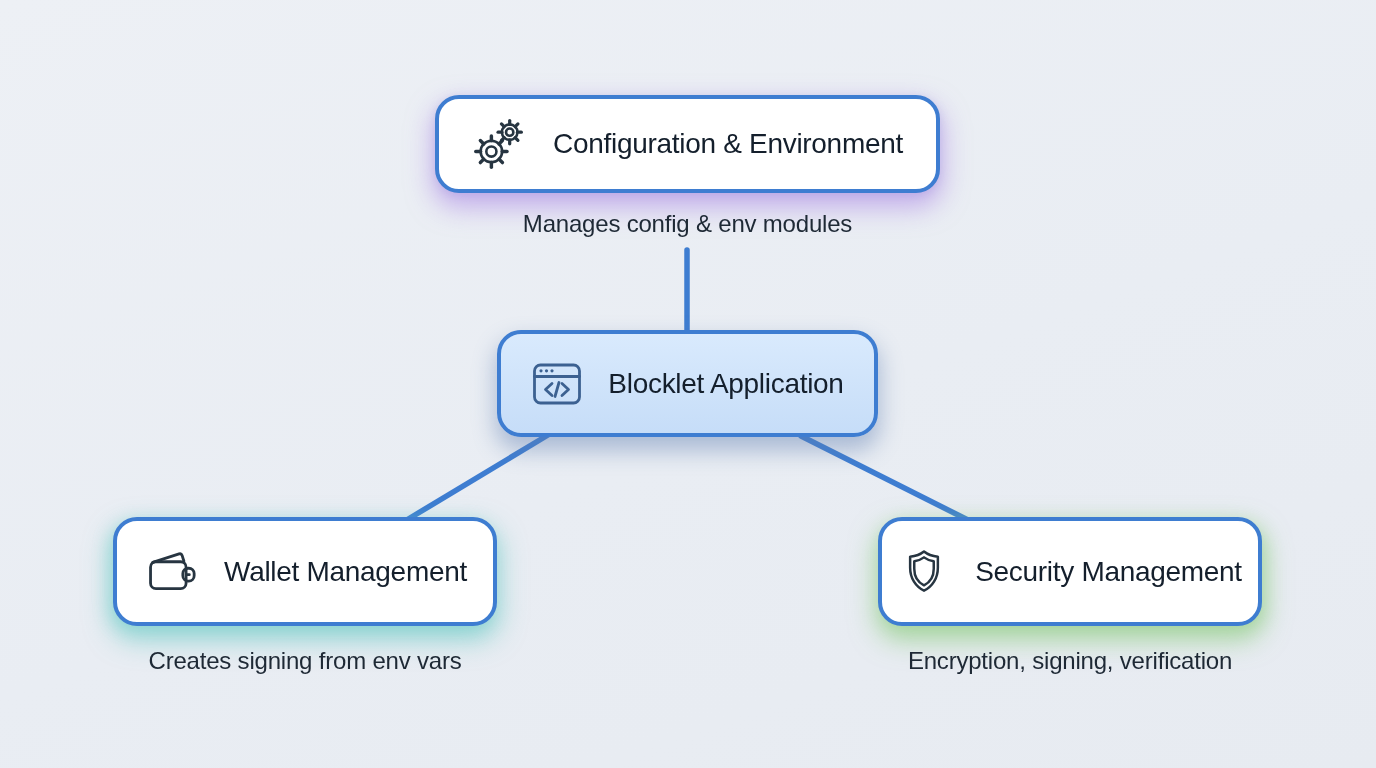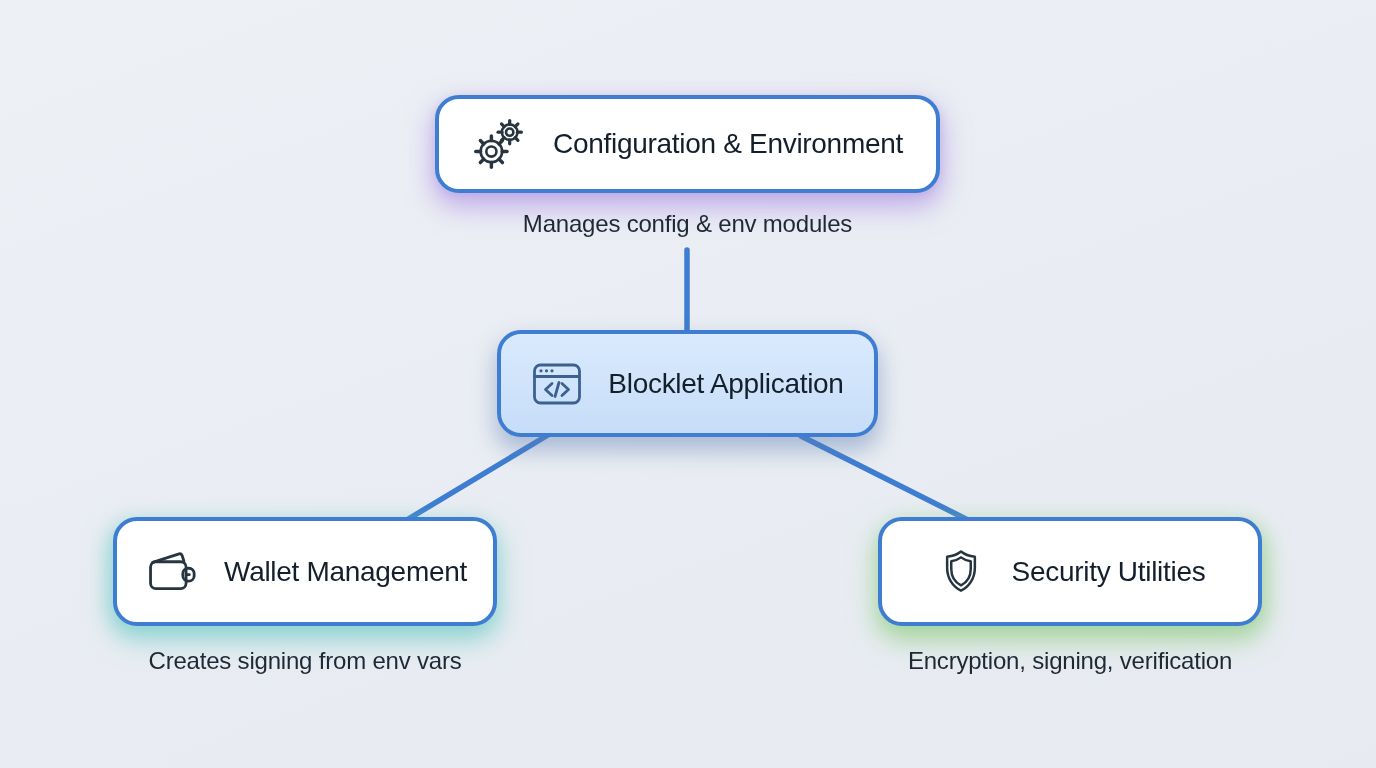--- a/index.html
+++ b/index.html
@@ -162,17 +162,17 @@
   </div>
   <div class="caption" id="caption-wallet">Creates signing from env vars</div>
 
   <div class="node" id="node-security">
     <span class="icon">
       <svg width="52" height="52" viewBox="0 0 48 48" fill="none" stroke="#273541" stroke-width="2.3" stroke-linejoin="round">
         <path d="M24 5 C27.2 7.6 32.6 9.4 36.8 9.9 L36.8 20 C36.8 29.8 31.6 37.6 24 41.2 C16.4 37.6 11.2 29.8 11.2 20 L11.2 9.9 C15.4 9.4 20.8 7.6 24 5 Z"></path>
         <path d="M24 10.5 C26.3 12.3 30 13.6 33 14 L33 21 C33 28 29.4 33.6 24 36.3 C18.6 33.6 15 28 15 21 L15 14 C18 13.6 21.7 12.3 24 10.5 Z"></path>
       </svg>
     </span>
-    <span class="label">Security Utilities</span>
+    <span class="label">Security Management</span>
   </div>
   <div class="caption" id="caption-security">Encryption, signing, verification</div>
 
 </div>
 
 </body></html>

